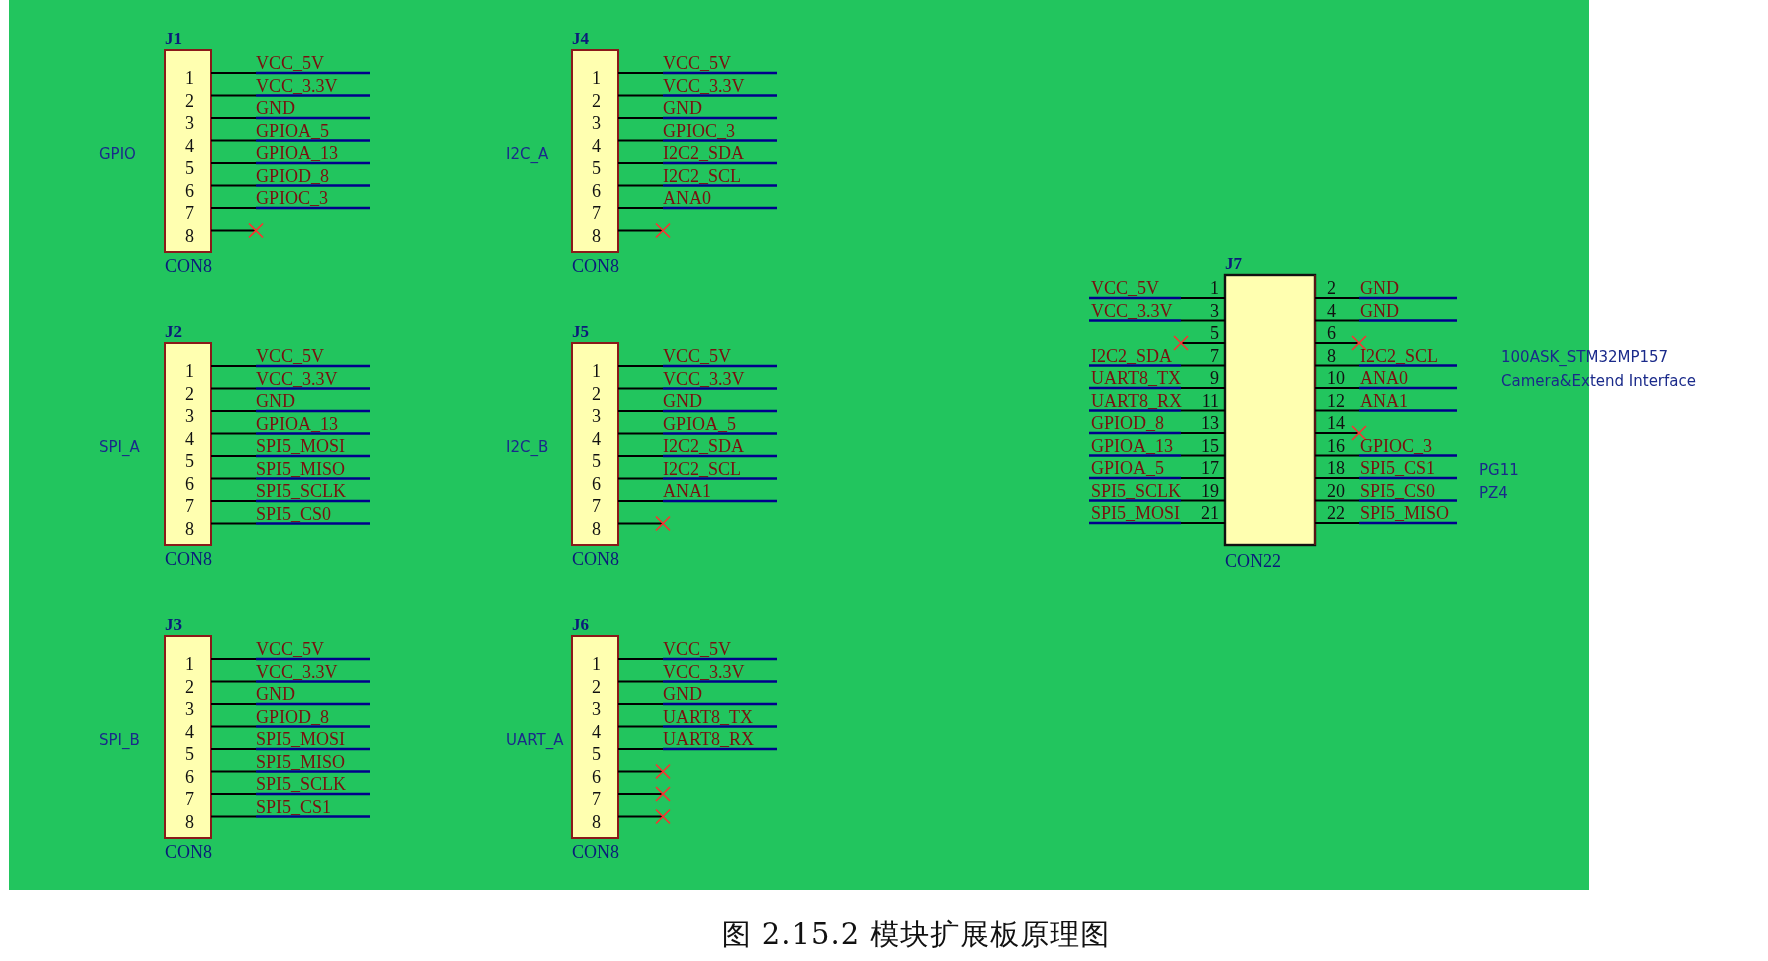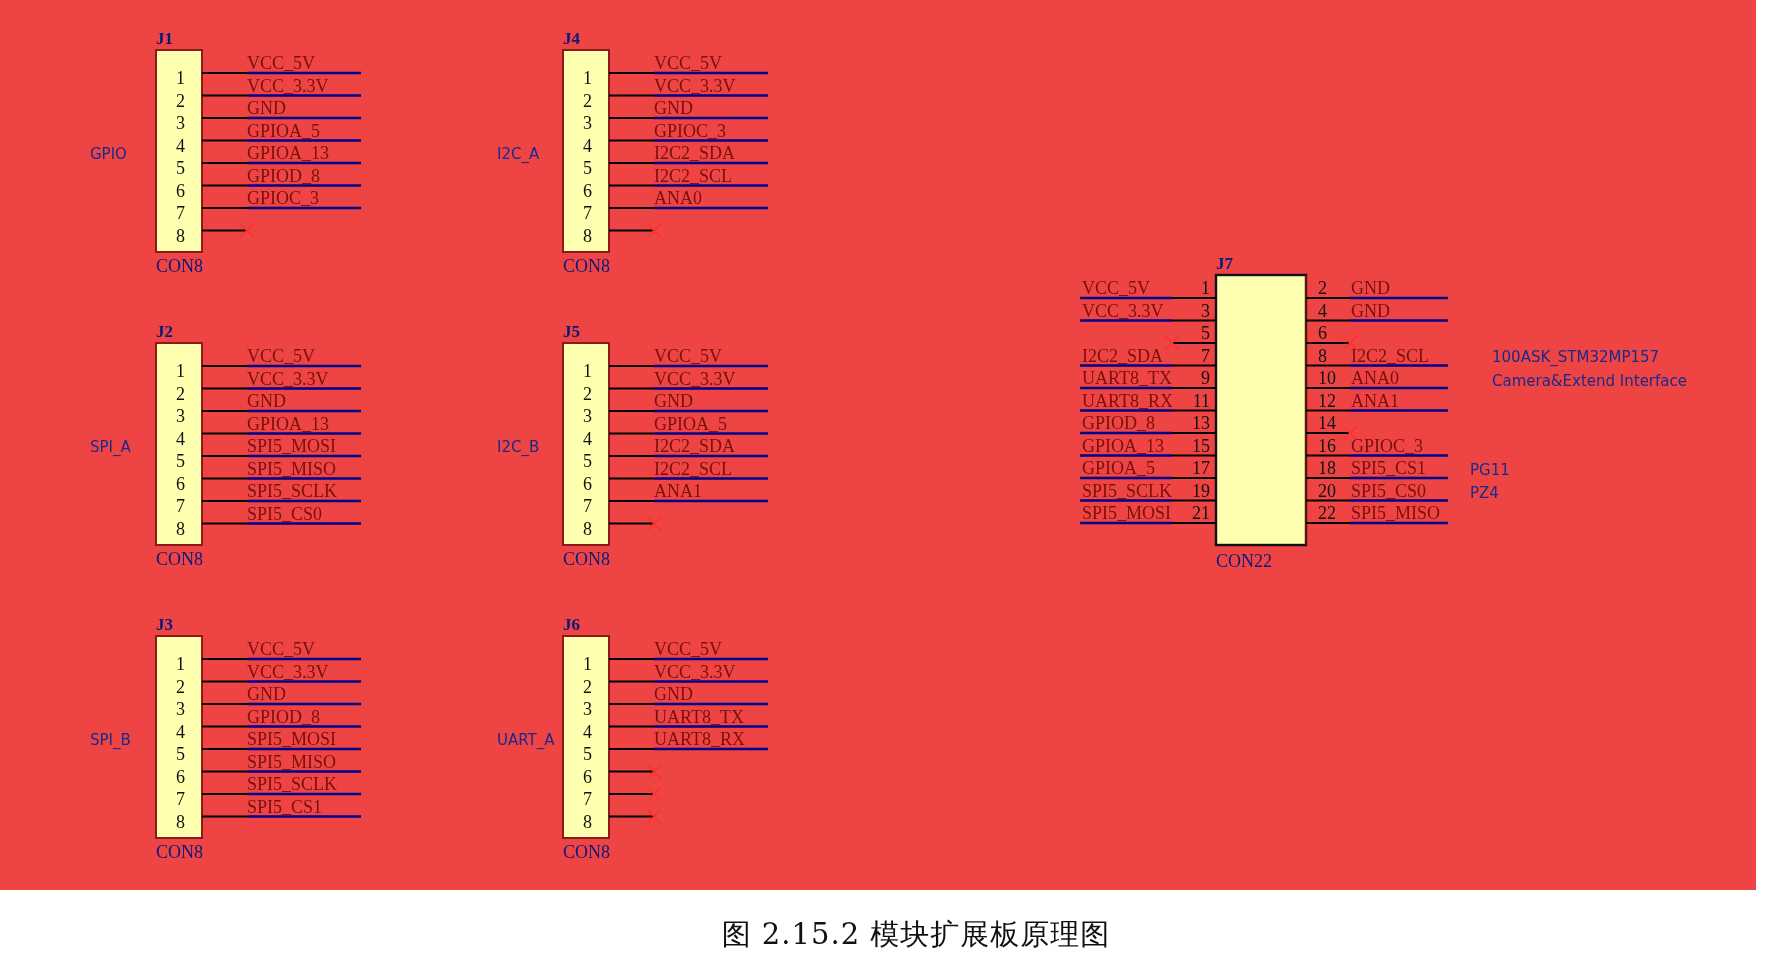--- a/index.html
+++ b/index.html
@@ -1,19 +1,19 @@
 <!DOCTYPE html>
 <html><head>
 <meta charset="utf-8">
 <style>
   html, body { margin: 0; padding: 0; background: #ffffff; }
   body { width: 1768px; height: 961px; position: relative; overflow: hidden; }
   #canvas {
-    position: absolute; left: 0; top: 0; width: 1756px; height: 890px;
-    background: #ef4444;
+    position: absolute; left: 9px; top: 0; width: 1580px; height: 890px;
+    background: #22c55e;
   }
   svg { position: absolute; left: 0; top: 0; }
   .serif { font-family: "Liberation Serif", "DejaVu Serif", serif; }
   .mono { font-family: "DejaVu Sans", "Liberation Sans", sans-serif; }
   #caption {
     position: absolute; left: 0; width: 1768px; top: 915px; text-align: center;
     font-family: "DejaVu Serif", "Liberation Serif", serif; font-size: 29px; color: #111;
     letter-spacing: 1px;
     padding-left: 32px;
   }

